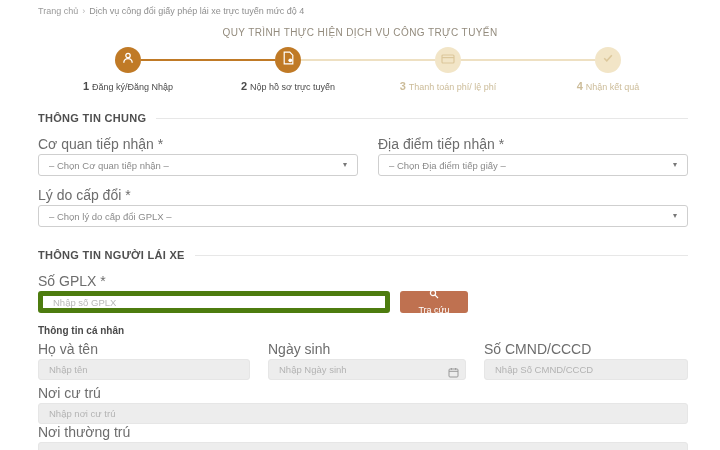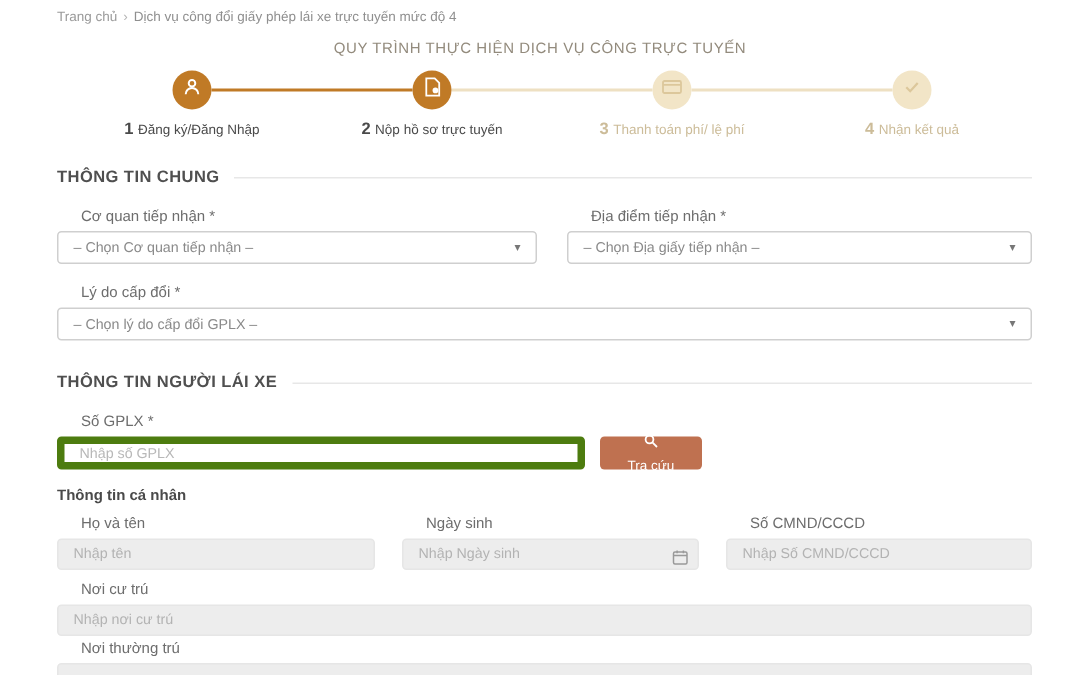--- a/index.html
+++ b/index.html
@@ -35,21 +35,21 @@
 
   
   .section-head { position:absolute; left:38px; width:650px; display:flex; align-items:center; gap:10px;text-align:center; }
   .sh-text { font-size:11px; font-weight:bold; color:#4f4f4f; letter-spacing:.3px; white-space:nowrap; }
   .sh-rule { flex:1; height:1px; background:#e7e7e7; }
   .sec-general { top:112px; }
   .sec-driver  { top:249px; }
 
   
   .fld { position:absolute; }
-  .fld-label { font-size:10px; color:#6d6d6d; line-height:11px; margin-bottom:4px;margin-left:16px; }
+  .fld-label { font-size:14px; color:#6d6d6d; line-height:11px; margin-bottom:4px; }
   .select { height:22px; border:1px solid #cfcfcf; border-radius:3px; background:#fff;
             display:flex; align-items:center; justify-content:space-between;
             padding:3px 10px; font-size:9.5px; color:#8a8a8a; box-sizing:border-box; cursor:pointer; }
   .caret { font-size:8px; color:#777; line-height:1; }
 
   .fld-coquan  { top:139px; left:38px;  width:320px; }
   .fld-diadiem { top:139px; left:378px; width:310px; }
   .fld-lydo    { top:190px; left:38px;  width:650px; }
 
   .fld-gplx { top:276px; left:38px; width:650px; }
@@ -157,21 +157,21 @@
     <div class="fld-label">Cơ quan tiếp nhận *</div>
     <div class="select">
       <span>– Chọn Cơ quan tiếp nhận –</span>
       <span class="caret">▾</span>
     </div>
   </div>
 
   <div class="fld fld-diadiem">
     <div class="fld-label">Địa điểm tiếp nhận *</div>
     <div class="select">
-      <span>– Chọn Địa giấy tiếp nhận –</span>
+      <span>– Chọn Địa điểm tiếp giấy –</span>
       <span class="caret">▾</span>
     </div>
   </div>
 
   <div class="fld fld-lydo">
     <div class="fld-label">Lý do cấp đổi *</div>
     <div class="select">
       <span>– Chọn lý do cấp đổi GPLX –</span>
       <span class="caret">▾</span>
     </div>

